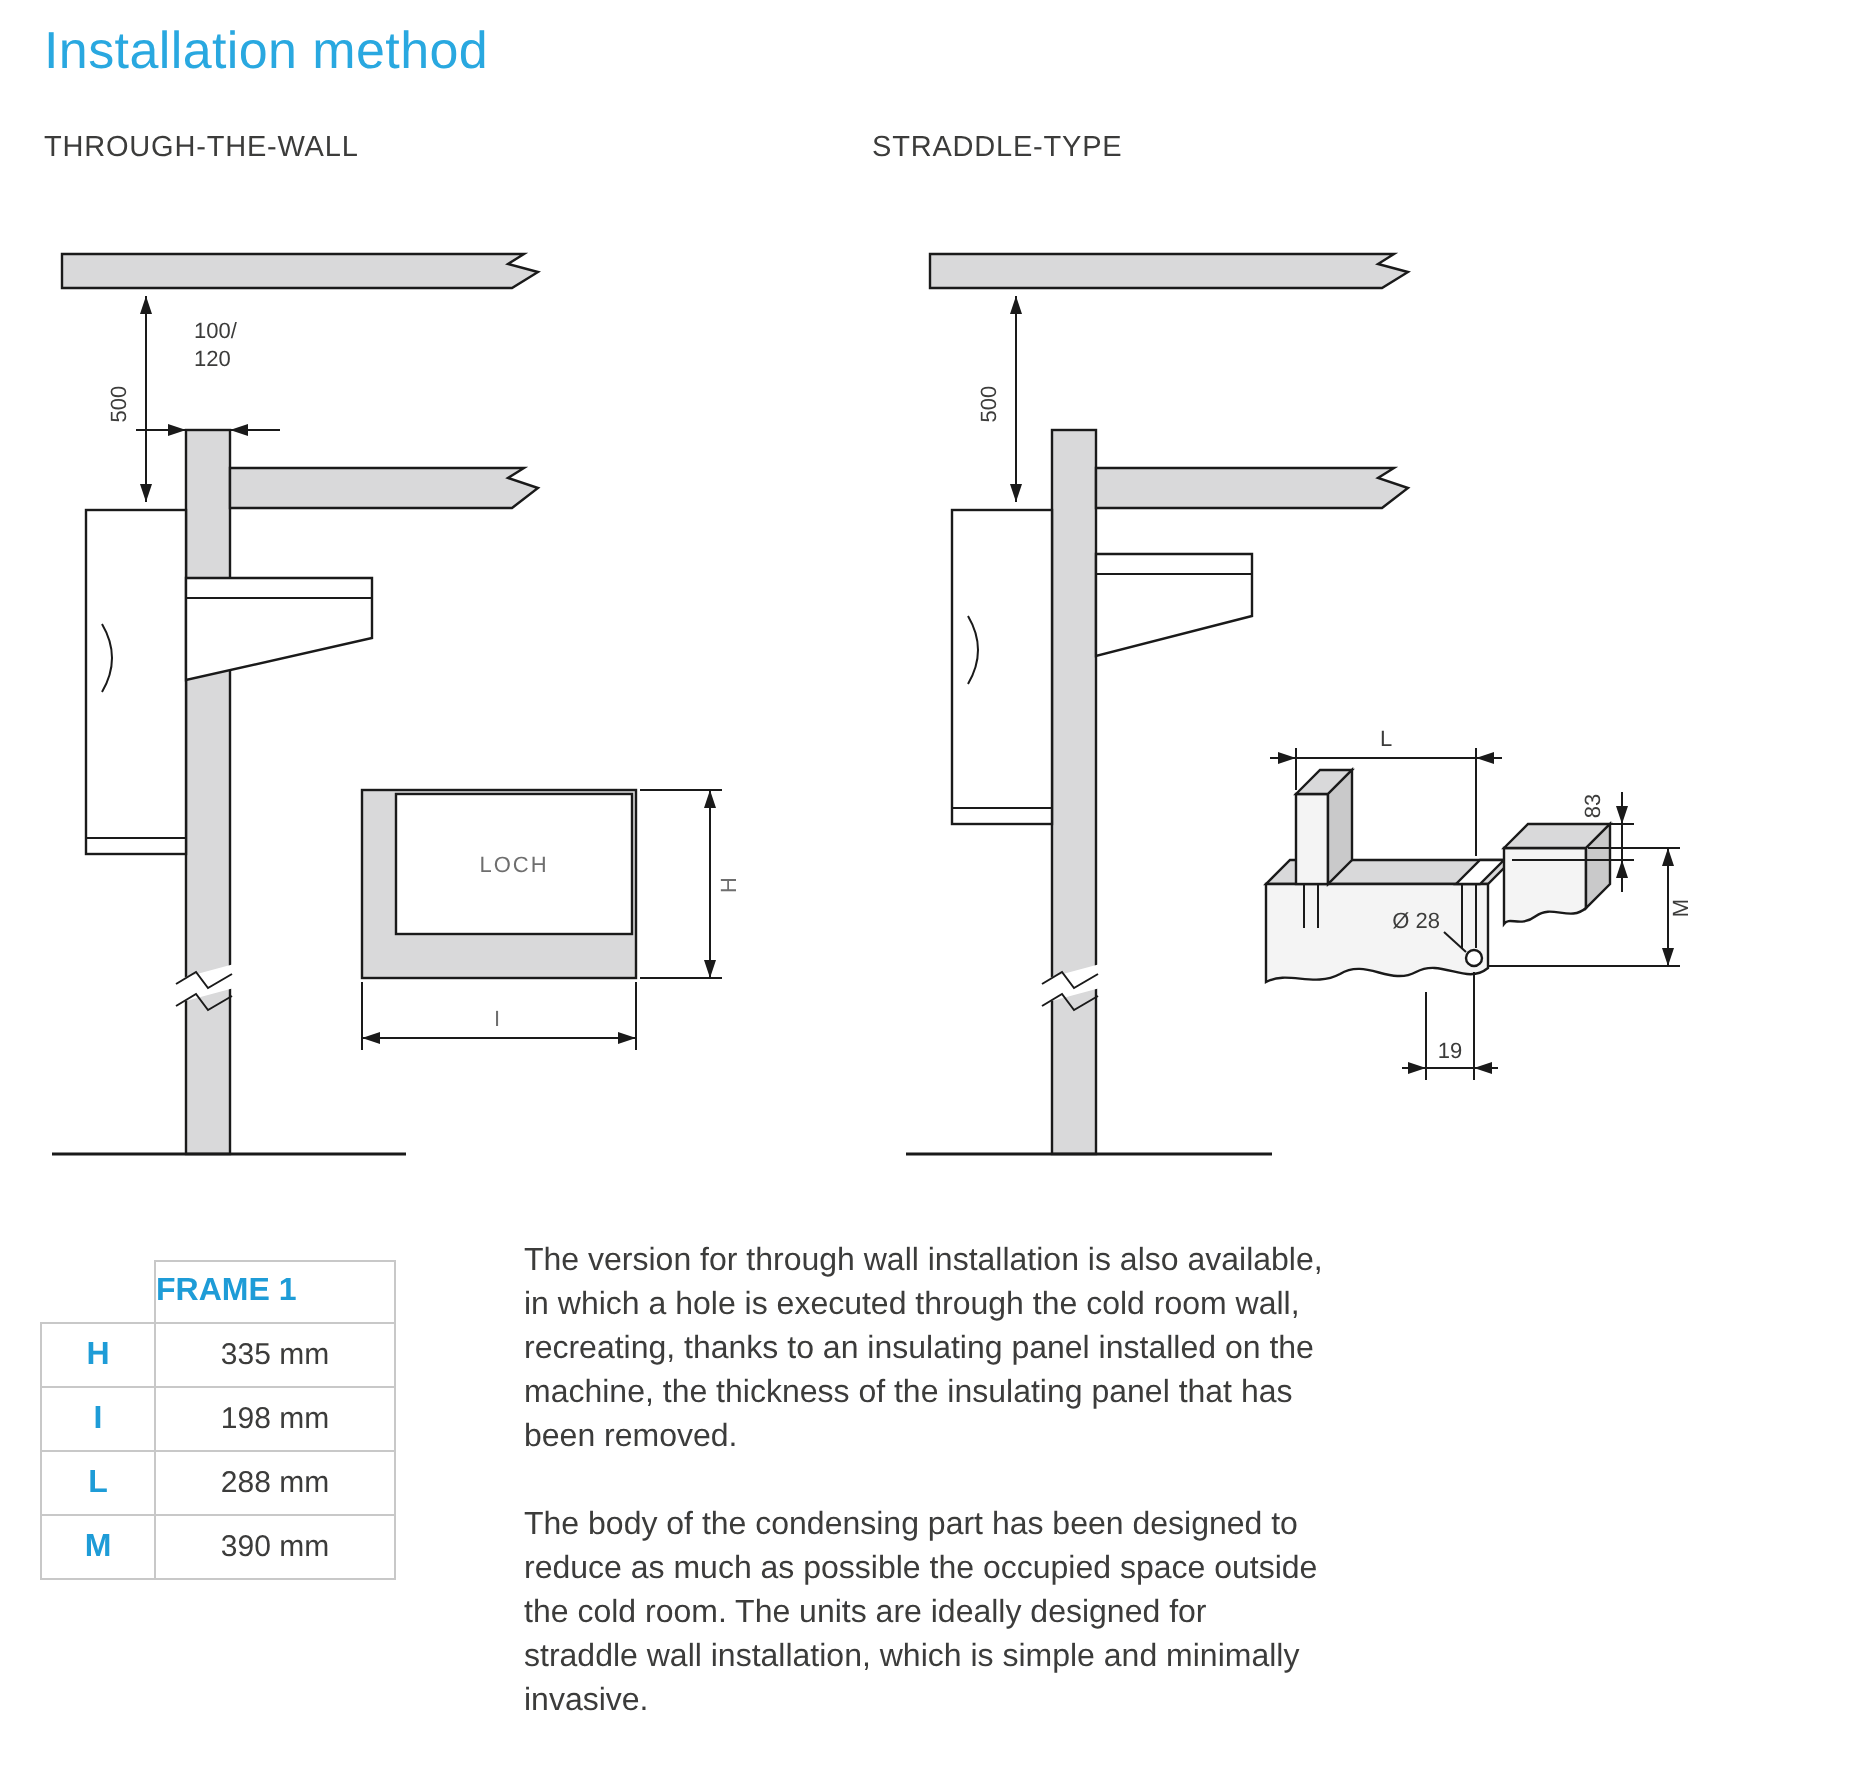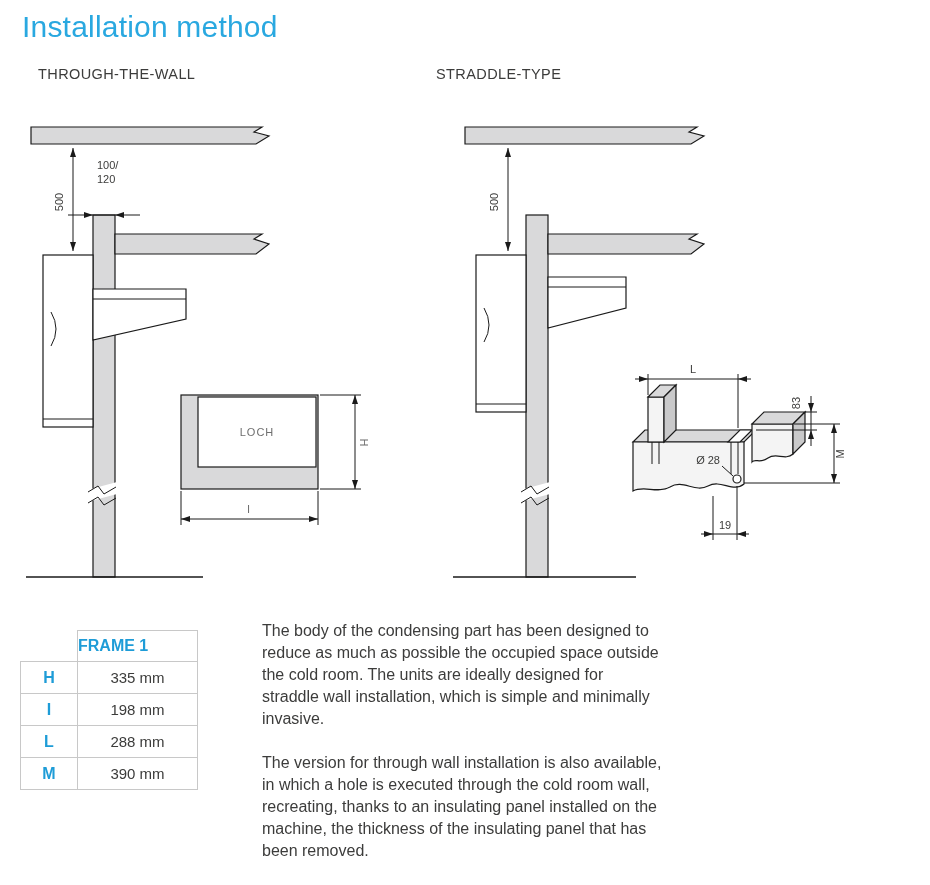--- a/index.html
+++ b/index.html
@@ -1,21 +1,21 @@
 <!DOCTYPE html>
 <html><head>
 <meta charset="utf-8">
 <style>
   * { margin:0; padding:0; box-sizing:border-box; }
   html,body { width:930px; height:885px; background:#ffffff;
     font-family:"Liberation Sans","DejaVu Sans",sans-serif; color:#3C3C3B; }
-  .page-title { position:absolute; left:22px; top:10px; font-size:30px; font-weight:400;
+  .page-title { position:absolute; left:22px; top:10px; font-size:26px; font-weight:400;
     color:#29A8E0; letter-spacing:0.2px; }
   .section-label { position:absolute; top:66px; font-size:14.5px; color:#3C3C3B; letter-spacing:0.4px; }
-  #label-left { left:38px; }
+  #label-left { left:22px; }
   #label-right { left:436px; }
   .diagram { position:absolute; top:112px; }
   #diag-left { left:18px; }
   #diag-right { left:448px; }
   .ln { stroke:#1a1a1a; stroke-width:1; fill:none; }
   .ln-thick { stroke:#1a1a1a; stroke-width:1.5; fill:none; }
   .shape { stroke:#1a1a1a; stroke-width:1.2; }
   .fill-gray { fill:#D9D9DA; }
   .fill-white { fill:#ffffff; }
   .fill-face { fill:#F4F4F4; }
@@ -233,15 +233,15 @@
     </tr>
     <tr>
       <th class="row-label">M</th>
       <td class="row-value">390 mm</td>
     </tr>
   </tbody>
     </table>
 </div>
 
 <div class="body-text">
+  <p>The version for through wall installation is also available, in which a hole is executed through the cold room wall, recreating, thanks to an insulating panel installed on the machine, the thickness of the insulating panel that has been removed.</p>
   <p>The body of the condensing part has been designed to reduce as much as possible the occupied space outside the cold room. The units are ideally designed for straddle wall installation, which is simple and minimally invasive.</p>
-  <p>The version for through wall installation is also available, in which a hole is executed through the cold room wall, recreating, thanks to an insulating panel installed on the machine, the thickness of the insulating panel that has been removed.</p>
 </div>
 
 </body></html>

